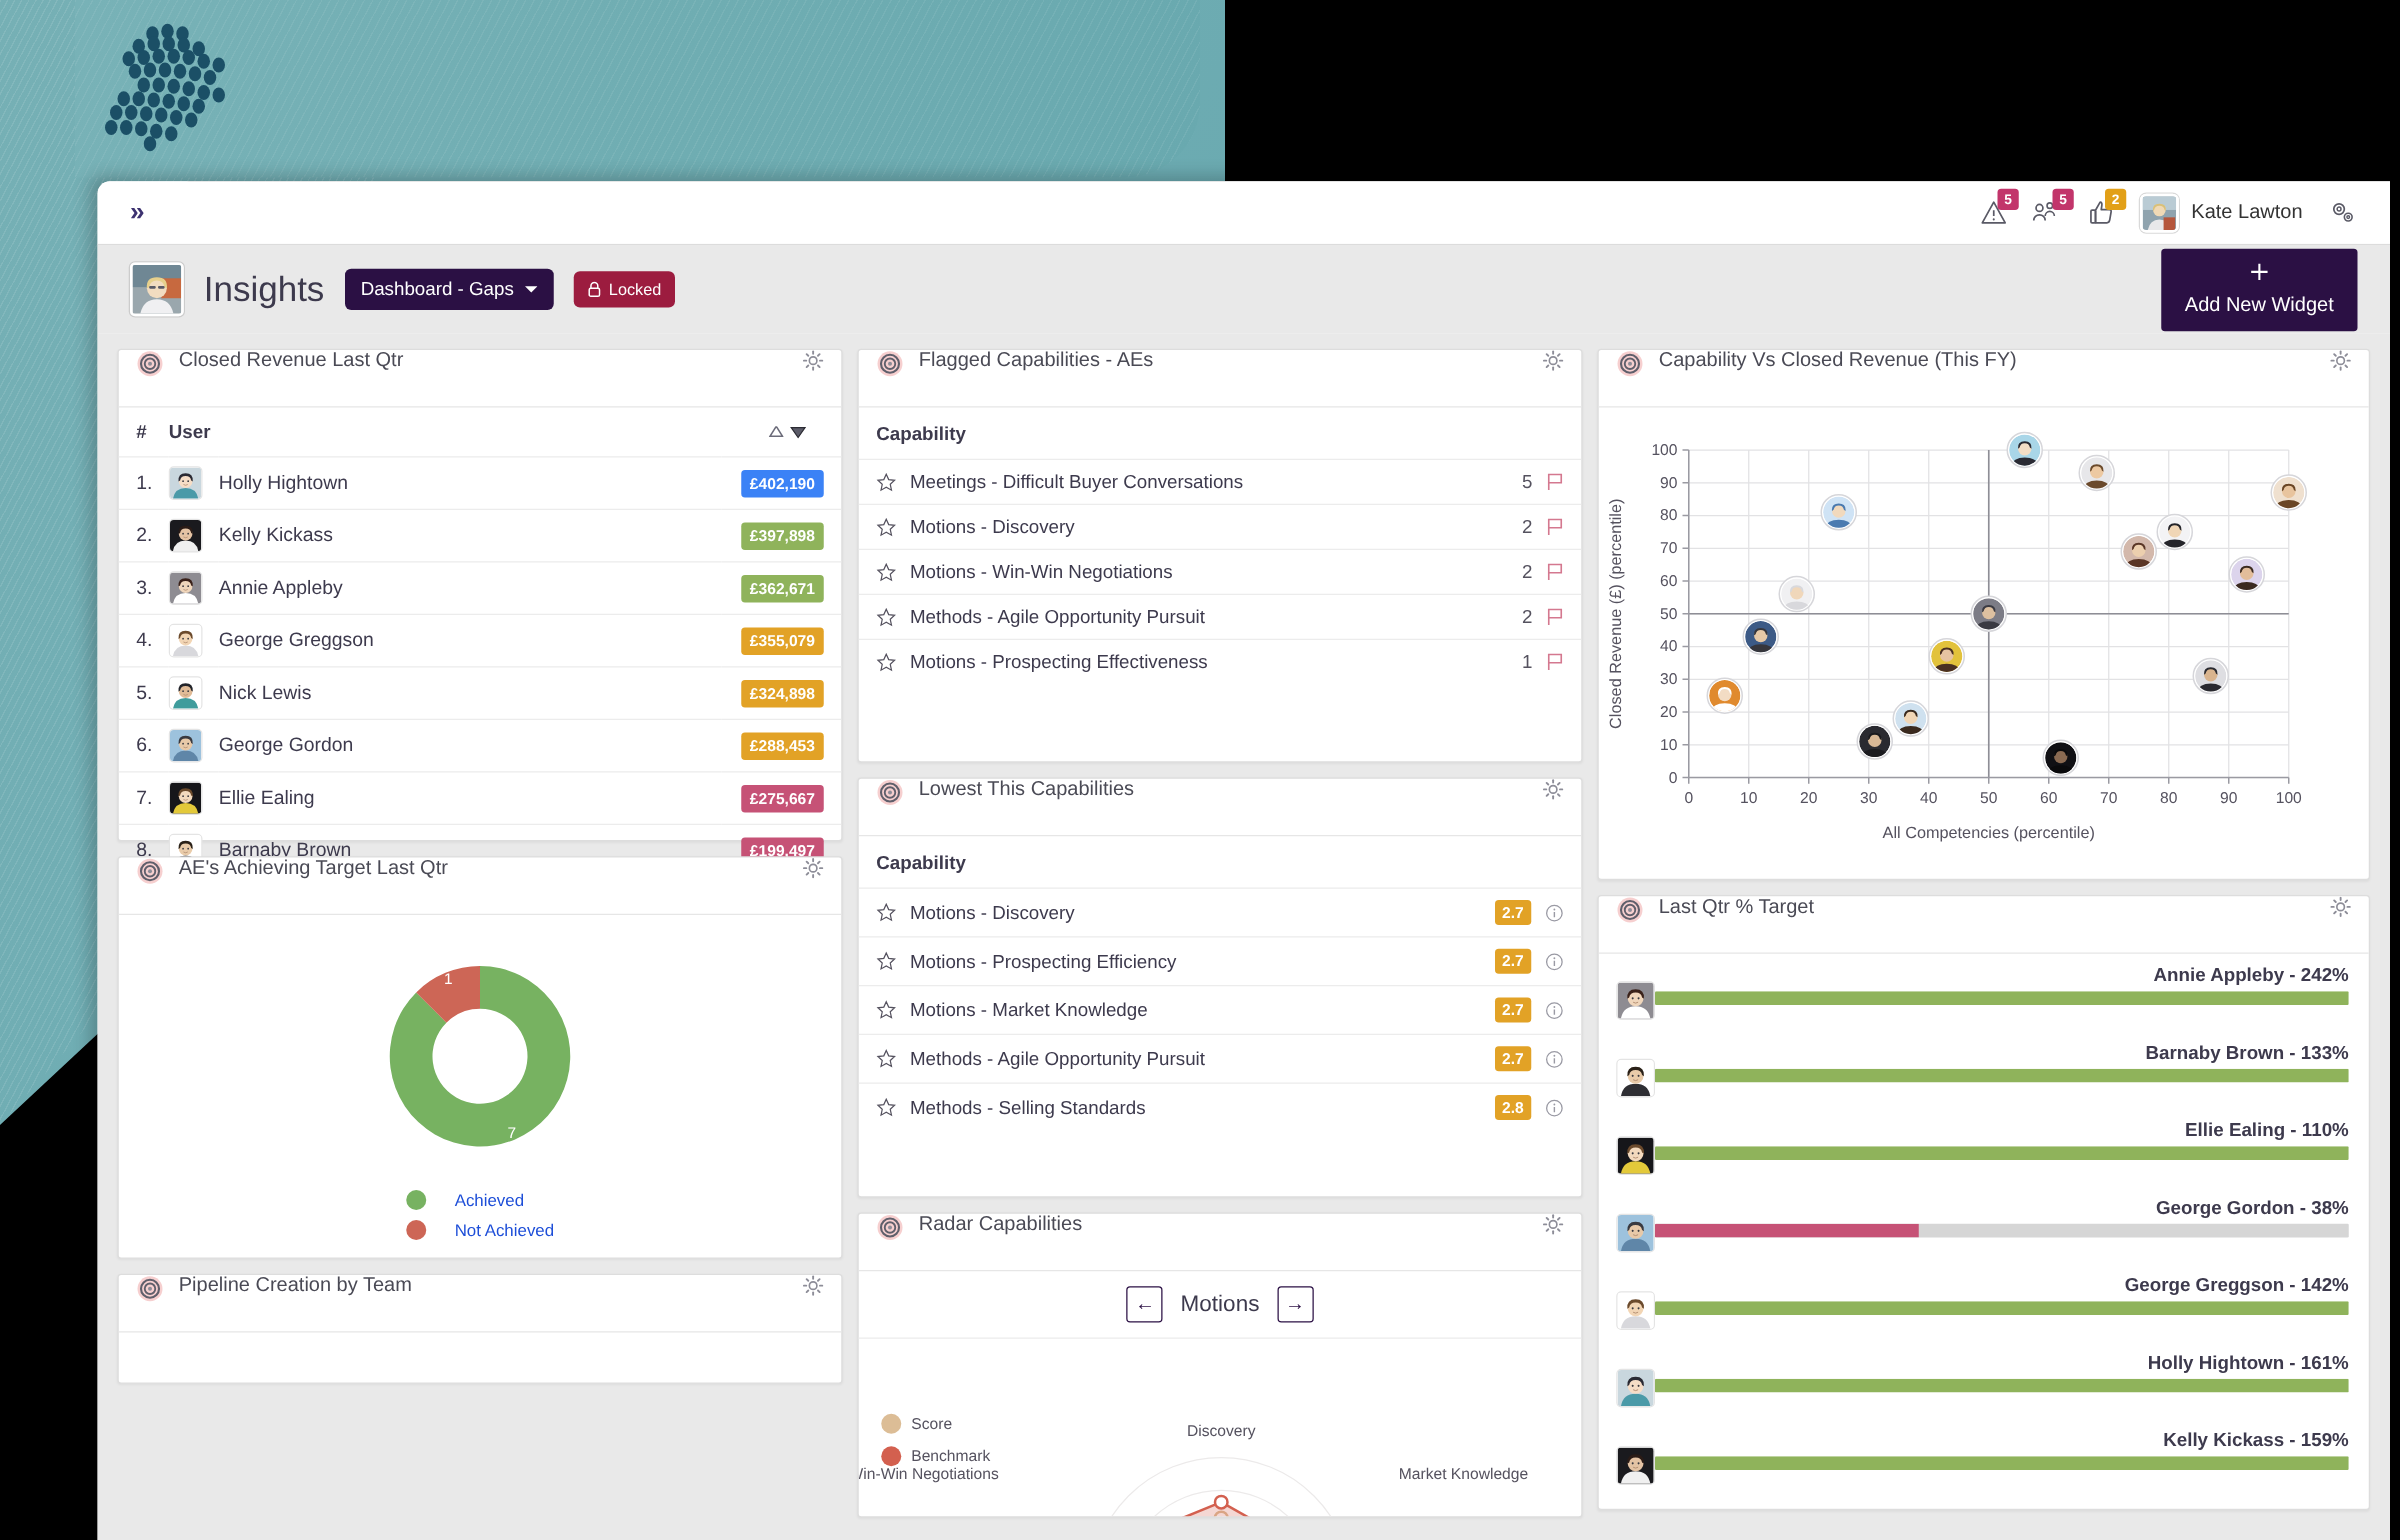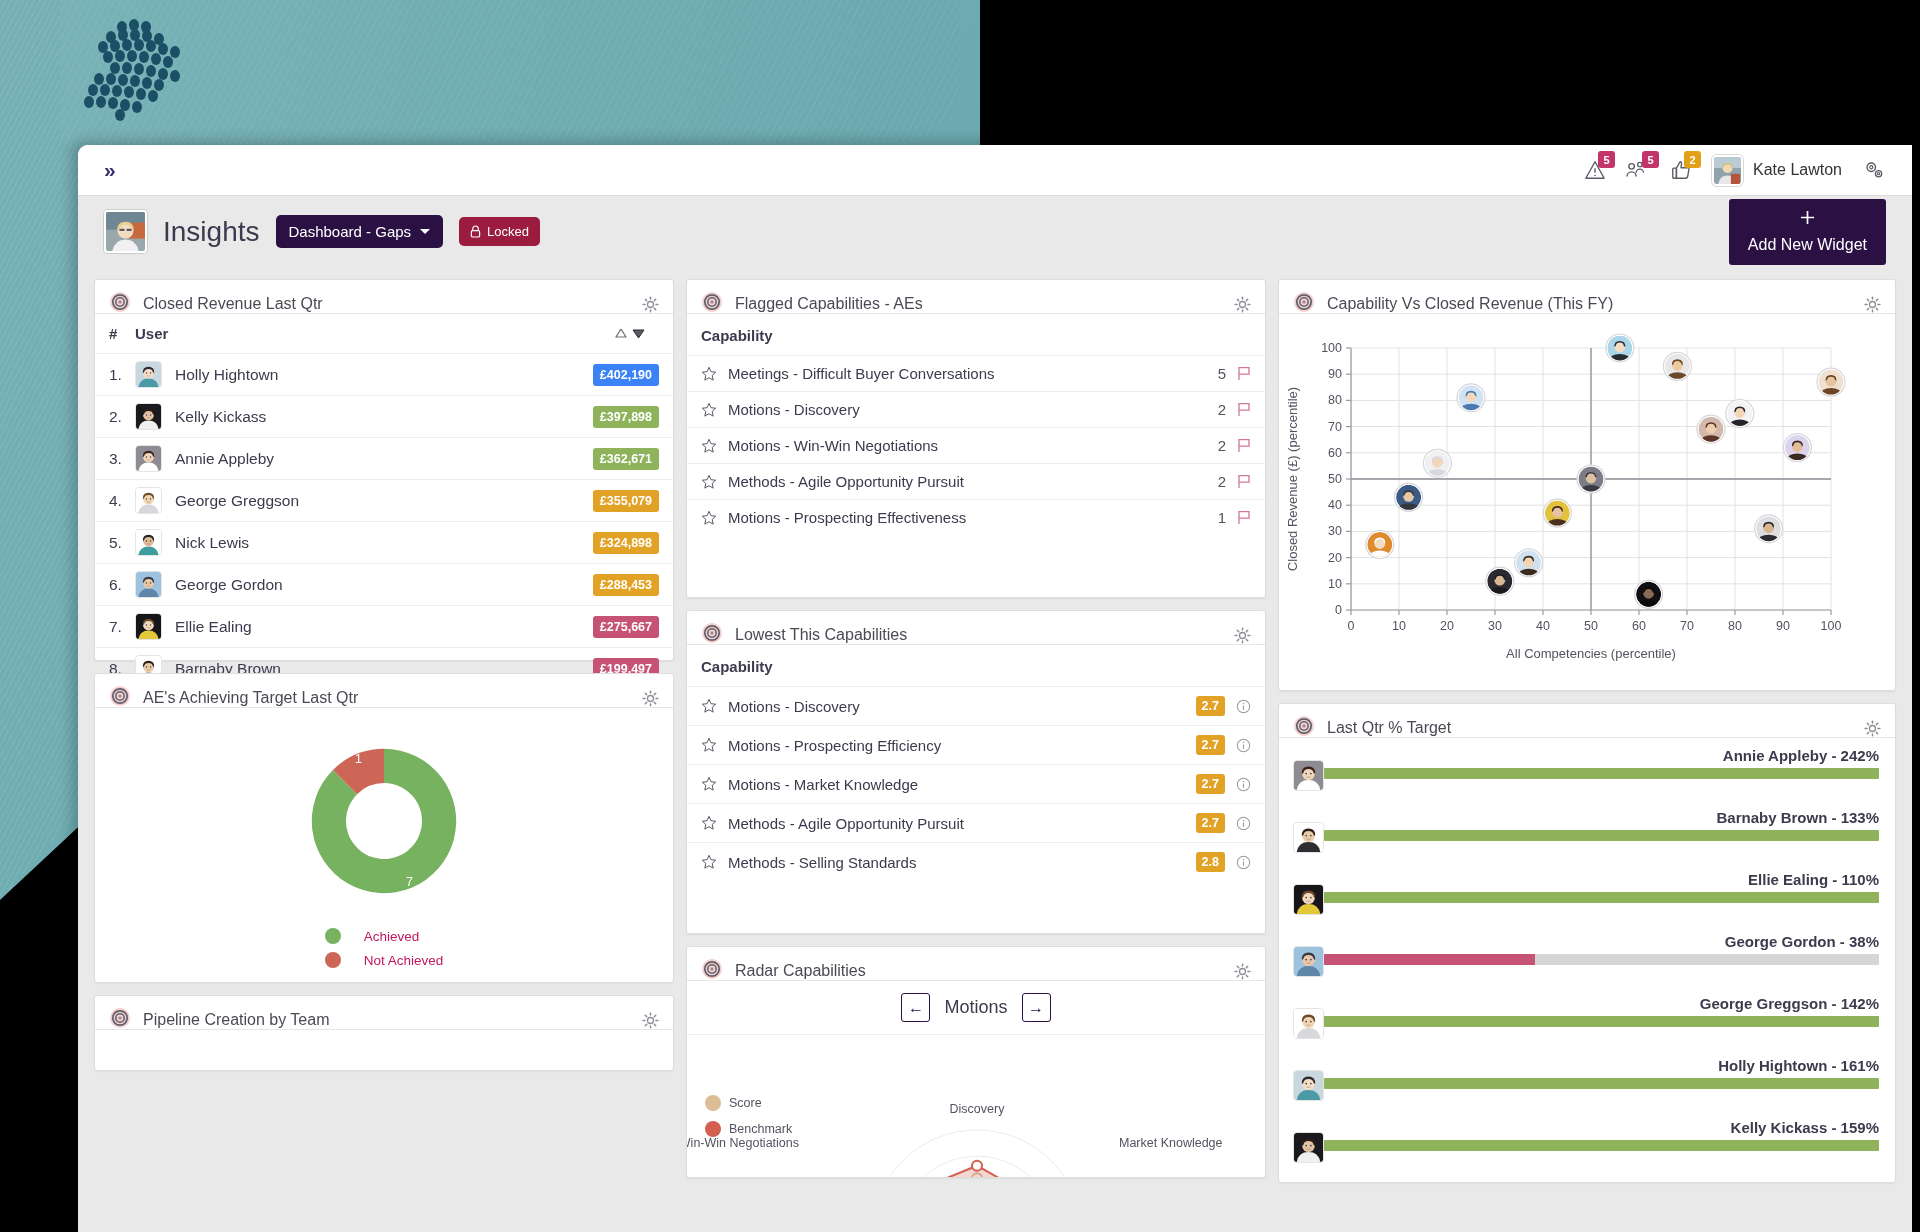--- a/index.html
+++ b/index.html
@@ -103,21 +103,21 @@
     display: flex; gap: 12px; padding: 12px 16px 0 16px;
     background: #e9e9e9; height: calc(1087px - 50px - 72px);
     align-items: flex-start;
   }
   .col { display: flex; flex-direction: column; gap: 12px; }
   .col1 { width: 580px; }
   .col2 { width: 580px; }
   .col3 { width: 580px; flex: 1; }
 
   .widget { background: #fff; border: 1px solid #dddddd; border-radius: 3px; box-shadow: 0 1px 2px rgba(0,0,0,0.05); }
-  .widget-head { height: 34px; display: flex; align-items: flex-end; padding: 0 14px; border-bottom: 1px solid #e6e6e6; gap: 12px; }
+  .widget-head { height: 46px; display: flex; align-items: flex-start; padding: 0 14px; border-bottom: 1px solid #e6e6e6; gap: 12px; }
   .widget-title { font-size: 16px; color: #4a4a55; }
   .gear { margin-left: auto; cursor: pointer; }
 
   .target-icon { width: 22px; height: 22px; flex: 0 0 22px; }
 
   
   .tbl { width: 100%; border-collapse: collapse; }
   .tbl th { font-size: 15px; color: #3d3a4d; text-align: left; padding: 11px 0; font-weight: 700; }
   .tbl td { padding: 7px 0; border-top: 1px solid #ececec; font-size: 15.5px; color: #3d3a4d; vertical-align: middle; }
   .tbl .c-rank { width: 40px; padding-left: 14px; }
@@ -132,21 +132,21 @@
 
   
   .cap-head { font-size: 15px; font-weight: 700; color: #3d3a4d; padding: 13px 14px 11px 14px; }
   .cap-row { display: flex; align-items: center; gap: 11px; padding: 9px 14px; border-top: 1px solid #ececec; font-size: 15px; color: #3d3a4d; }
   .cap-name { flex: 1; }
   .cap-count { font-size: 15px; color: #55525f; }
   .score-chip { background: #e2a226; color: #fff; font-size: 12.5px; font-weight: 700; border-radius: 3px; padding: 3px 6px; }
 
   
   .legend { display: flex; flex-direction: column; gap: 8px; align-items: flex-start; }
-  .legend-item { display: flex; align-items: center; gap: 23px; font-size: 13.5px; color: #be185d; }
+  .legend-item { display: flex; align-items: center; gap: 23px; font-size: 13.5px; color: #1d4ed8; }
   .legend-dot { width: 16px; height: 16px; border-radius: 50%; }
 
   
   .axis-text { font-size: 12.5px; fill: #55525f; font-family: "Liberation Sans", sans-serif; }
   .axis-title { font-size: 13px; fill: #55525f; font-family: "Liberation Sans", sans-serif; }
 
   
   .tg-row { display: flex; align-items: flex-start; padding: 9px 16px 9px 14px; }
   .tg-av { width: 31px; height: 31px; border-radius: 4px; overflow: hidden; border: 1px solid #e4e4e4; flex: 0 0 31px; margin-top: 13px; }
   .tg-body { flex: 1; }

